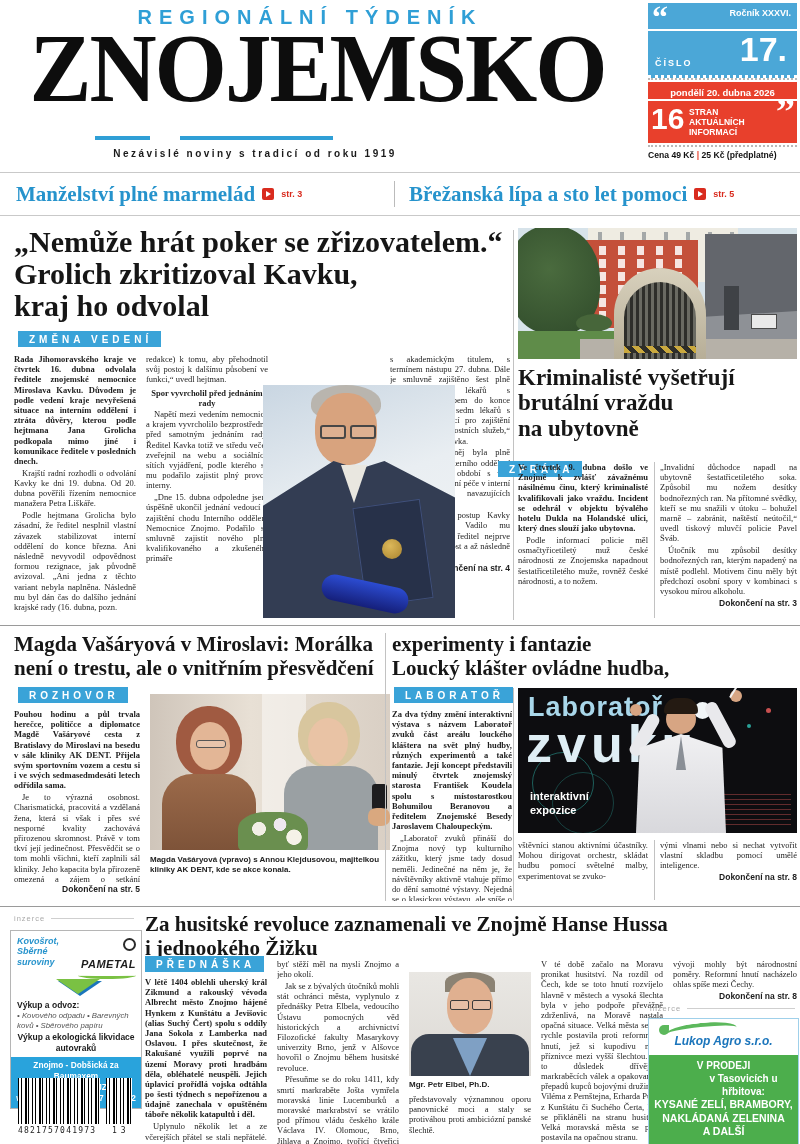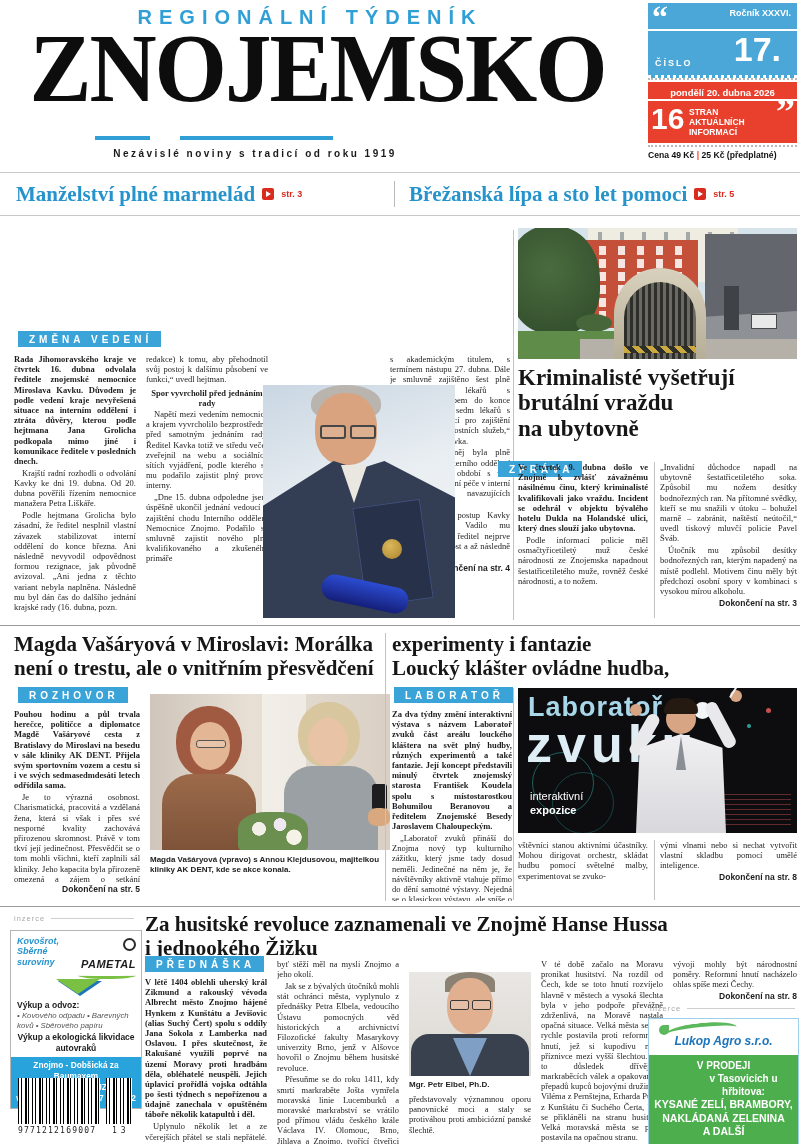--- a/index.html
+++ b/index.html
@@ -74,21 +74,21 @@
   <div class="mast-rule" style="left:95px;width:55px;"></div>
   <div class="mast-rule" style="left:180px;width:153px;"></div>
   <div class="tagline">Nezávislé noviny s tradicí od roku 1919</div>
 
   <div class="ibox bluebox" style="top:3px;height:26px;">
     <span style="position:absolute;left:4px;top:-4px;font-family:'Liberation Serif',serif;font-weight:bold;font-size:32px;">“</span>
     <span style="position:absolute;right:6px;top:5px;font-size:9px;font-weight:bold;">Ročník XXXVI.</span>
   </div>
   <div class="ibox bluebox" style="top:31px;height:44px;border-bottom:3px dotted #fff;">
     <span style="position:absolute;left:7px;bottom:7px;font-size:9px;font-weight:bold;letter-spacing:2px;">ČÍSLO</span>
-    <span style="position:absolute;right:16px;top:1px;font-size:34px;font-weight:bold;line-height:1;">17.</span>
+    <span style="position:absolute;right:10px;top:1px;font-size:34px;font-weight:bold;line-height:1;">17.</span>
   </div>
   <div class="abs dotsep" style="left:648px;top:78px;width:149px;"></div>
   <div class="ibox redbox" style="top:82px;height:17px;text-align:center;">
     <span style="font-size:9.5px;font-weight:bold;line-height:17px;">pondělí 20. dubna 2026</span>
   </div>
   <div class="ibox redbox" style="top:101px;height:42px;">
     <span style="position:absolute;left:3px;top:3px;font-size:30px;font-weight:bold;line-height:1;">16</span>
     <span style="position:absolute;left:41px;top:6px;width:72px;font-size:8.5px;font-weight:bold;line-height:1.2;">STRAN AKTUÁLNÍCH INFORMACÍ</span>
     <span style="position:absolute;right:2px;top:-12px;font-family:'Liberation Serif',serif;font-weight:bold;font-size:38px;">”</span>
   </div>
@@ -106,20 +106,25 @@
       <span class="pref">str. 3</span>
     </div>
     <div class="tsep"></div>
     <div class="teaser" style="padding-left:0;">
       <span class="teaser-title">Břežanská lípa a sto let pomoci</span>
       <span class="jump-icon"></span>
       <span class="pref">str. 5</span>
     </div>
   </div>
 
+  <div class="hl" style="left:14px;top:226px;width:505px;font-size:30px;line-height:1.07;">
+    <div>„Nemůže hrát poker se zřizovatelem.“</div>
+    <div>Grolich zkritizoval Kavku,</div>
+    <div>kraj ho odvolal</div>
+  </div>
   <div class="tag" style="left:18px;top:331px;">ZMĚNA VEDENÍ</div>
 
   <div class="col" style="left:14px;top:354px;width:122px;height:266px;">
     <p class="lead">Rada Jihomoravského kraje ve čtvrtek 16. dubna odvolala ředitele znojemské nemocnice Miroslava Kavku. Důvodem je podle vedení kraje nevyřešená situace na interním oddělení i ztráta důvěry, kterou podle hejtmana Jana Grolicha podkopala mimo jiné i komunikace ředitele v posledních dnech.</p>
     <p>Krajští radní rozhodli o odvolání Kavky ke dni 19. dubna. Od 20. dubna pověřili řízením nemocnice manažera Petra Liškáře.</p>
     <p>Podle hejtmana Grolicha bylo zásadní, že ředitel nesplnil vlastní závazek stabilizovat interní oddělení do konce března. Ani následně nevyvodil odpovědnost formou rezignace, jak původně avizoval. „Ani jedna z těchto variant nebyla naplněna. Následně mu byl dán čas do dalšího jednání krajské rady (16. dubna, pozn.</p>
   </div>
   <div class="col" style="left:146px;top:354px;width:122px;height:266px;">
     <p>redakce) k tomu, aby přehodnotil svůj postoj k dalšímu působení ve funkci,“ uvedl hejtman.</p>
     <p class="subhead">Spor vyvrcholil před jednáním rady</p>
@@ -227,21 +232,21 @@
 
   <div class="ph" style="left:518px;top:688px;width:279px;height:145px;background:#0d0d10;">
     <div style="left:14px;top:64px;width:60px;height:60px;border:1px solid rgba(42,161,152,.55);border-radius:50%;"></div>
     <div style="left:34px;top:84px;width:60px;height:60px;border:1px solid rgba(42,161,152,.35);border-radius:50%;"></div>
     <div style="right:6px;bottom:8px;width:70px;height:34px;background:repeating-linear-gradient(0deg,rgba(200,80,80,.45) 0 1px,transparent 1px 5px);"></div>
     <div style="right:26px;top:20px;width:5px;height:5px;border-radius:50%;background:#c85050;"></div>
     <div style="right:46px;top:36px;width:4px;height:4px;border-radius:50%;background:#2aa198;"></div>
     <span style="left:10px;top:4px;font-family:'Liberation Sans',sans-serif;font-weight:900;font-size:27px;letter-spacing:1px;color:#a9d7ea;">Laboratoř</span>
     <div style="left:176px;top:14px;width:17px;height:17px;border-radius:50%;background:#f2f6f8;"></div>
     <span style="left:8px;top:26px;font-family:'Liberation Sans',sans-serif;font-weight:900;font-size:52px;letter-spacing:5px;color:#dfeef5;">zvuku</span>
-    <span style="left:12px;top:102px;font-family:'Liberation Sans',sans-serif;font-weight:normal;font-size:11px;color:#fff;">interaktivní</span>
+    <span style="left:12px;top:102px;font-family:'Liberation Sans',sans-serif;font-weight:bold;font-size:11px;color:#fff;">interaktivní</span>
     <span style="left:12px;top:116px;font-family:'Liberation Sans',sans-serif;font-weight:bold;font-size:11px;color:#fff;">expozice</span>
     <div style="left:120px;top:24px;width:13px;height:46px;background:#e9e9ec;transform:rotate(30deg);border-radius:6px;"></div>
     <div style="left:196px;top:12px;width:13px;height:50px;background:#e9e9ec;transform:rotate(-28deg);border-radius:6px;"></div>
     <div style="left:112px;top:16px;width:12px;height:12px;border-radius:50%;background:#d7a583;"></div>
     <div style="left:212px;top:2px;width:12px;height:12px;border-radius:50%;background:#d7a583;"></div>
     <div style="left:220px;top:-22px;width:2px;height:34px;background:#f0f0f0;transform:rotate(32deg);"></div>
     <div style="left:148px;top:16px;width:30px;height:30px;border-radius:50%;background:#d7a583;"></div>
     <div style="left:146px;top:10px;width:34px;height:16px;border-radius:16px 16px 4px 4px;background:#241a12;"></div>
     <div style="left:118px;top:46px;width:90px;height:99px;background:linear-gradient(#f0f0f2,#d8d8dc);clip-path:polygon(50% 0,96% 14%,100% 100%,0 100%,4% 14%);"></div>
     <div style="left:158px;top:48px;width:10px;height:34px;background:#8a8f96;clip-path:polygon(50% 0,100% 100%,0 100%);"></div>
@@ -280,21 +285,21 @@
     <div style="padding:1px 6px;font-style:italic;font-size:7.8px;color:#555;line-height:1.25;">• Kovového odpadu • Barevných kovů • Sběrového papíru</div>
     <div style="padding:1px 6px 4px 6px;font-weight:bold;font-size:8.5px;text-align:center;line-height:1.2;">Výkup a ekologická likvidace autovraků</div>
     <div style="background:#29a3dc;color:#fff;text-align:center;font-weight:bold;font-size:8.3px;line-height:1.35;padding:3px 2px;">
       <div>Znojmo - Dobšická za Baumaxem</div>
       <div>Práce - bývalé JZD</div>
       <div>www.opametal.cz, 777 859 862</div>
     </div>
   </div>
   <div class="barcode-bars" style="left:18px;top:1078px;width:82px;"></div>
   <div class="barcode-bars" style="left:106px;top:1078px;width:26px;"></div>
-  <div class="abs mono" style="left:18px;top:1126px;width:84px;font-size:8px;letter-spacing:1.2px;">9771212169007</div>
+  <div class="abs mono" style="left:18px;top:1126px;width:84px;font-size:8px;letter-spacing:1.2px;">4821757041973</div>
   <div class="abs mono" style="left:112px;top:1126px;font-size:8px;letter-spacing:4px;">13</div>
 
   <div class="hl" style="left:145px;top:913px;width:655px;font-size:21px;line-height:1.12;">
     <div>Za husitské revoluce zaznamenali ve Znojmě Hanse Hussa</div>
     <div>i jednookého Žižku</div>
   </div>
   <div class="tag" style="left:145px;top:956px;">PŘEDNÁŠKA</div>
   <div class="col" style="left:145px;top:977px;width:122px;height:167px;">
     <p class="lead">V létě 1404 oblehli uherský král Zikmund a rakouský vévoda Albrecht město Znojmo hájené Hynkem z Kunštátu a Jevišovic (alias Suchý Čert) spolu s oddíly Jana Sokola z Lamberka nad Oslavou. I přes skutečnost, že Rakušané využili poprvé na území Moravy proti hradbám děla, obléhatelé neuspěli. Jejich úplavicí prořídlá vojska odtáhla po šesti týdnech s nepořízenou a údajně zanechala v opuštěném táboře několik katapultů i děl.</p>
     <p>Uplynulo několik let a ze včerejších přátel se stali nepřátelé. O obdobných přerodech zpíval v osmašedesátém Karel Černoch,</p>

